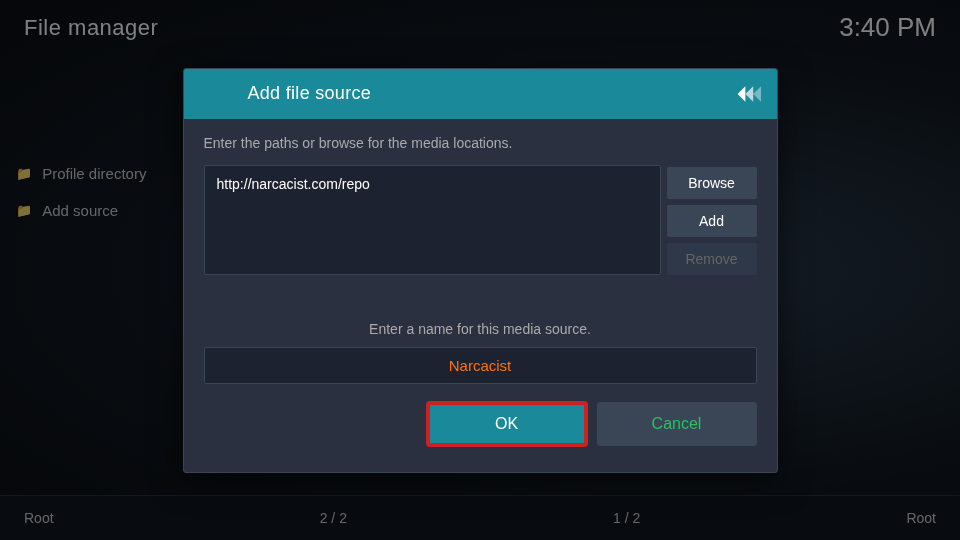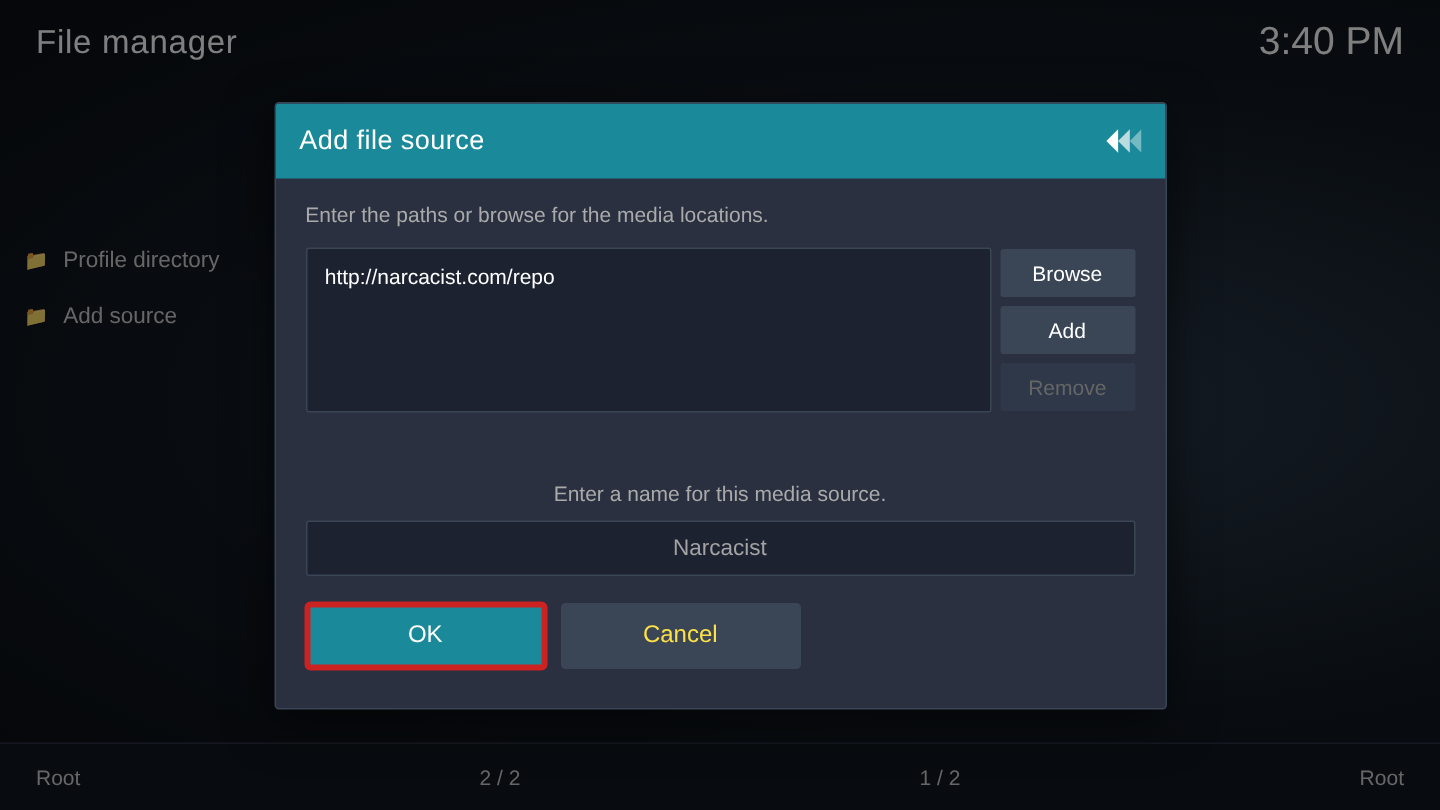--- a/index.html
+++ b/index.html
@@ -124,36 +124,37 @@
       display: flex;
       align-items: center;
       justify-content: space-between;
     }
 
     .dialog-title {
       font-size: 18px;
       font-weight: normal;
       color: #ffffff;
       letter-spacing: 0.3px;
+      margin-left: 48px;
     }
 
     .dialog-body {
       padding: 16px 20px;
     }
 
     .dialog-subtitle {
       font-size: 14px;
       color: #aaaaaa;
       margin-bottom: 14px;
     }
 
     .path-row {
       display: flex;
       gap: 6px;
-      align-items: center;
+      align-items: flex-end;
       margin-bottom: 14px;
     }
 
     .path-box {
       flex: 1;
       background: #1c2230;
       border: 1px solid #3a4555;
       border-radius: 2px;
       min-height: 110px;
       padding: 10px 12px;
@@ -198,28 +199,28 @@
       margin-bottom: 18px;
     }
 
     .name-input {
       width: 100%;
       background: #1c2230;
       border: 1px solid #3a4555;
       border-radius: 2px;
       padding: 9px 14px;
       font-size: 15px;
-      color: #a3a3a3;
+      color: #f97316;
       text-align: center;
     }
 
     .dialog-actions {
       display: flex;
       gap: 10px;
-      justify-content: flex-start;
+      justify-content: flex-end;
       padding-bottom: 10px;
     }
 
     .btn-ok {
       background: #1a8a9a;
       border: 3px solid #cc2222;
       border-radius: 3px;
       color: #ffffff;
       font-size: 16px;
       padding: 10px 0;
@@ -227,21 +228,21 @@
       cursor: pointer;
       text-align: center;
       outline: 2px solid #cc2222;
       outline-offset: -1px;
     }
 
     .btn-cancel {
       background: #3a4555;
       border: 2px solid transparent;
       border-radius: 3px;
-      color: #fde047;
+      color: #22c55e;
       font-size: 16px;
       padding: 10px 0;
       width: 160px;
       cursor: pointer;
       text-align: center;
     }
 
     
     .kodi-logo {
       width: 26px;

